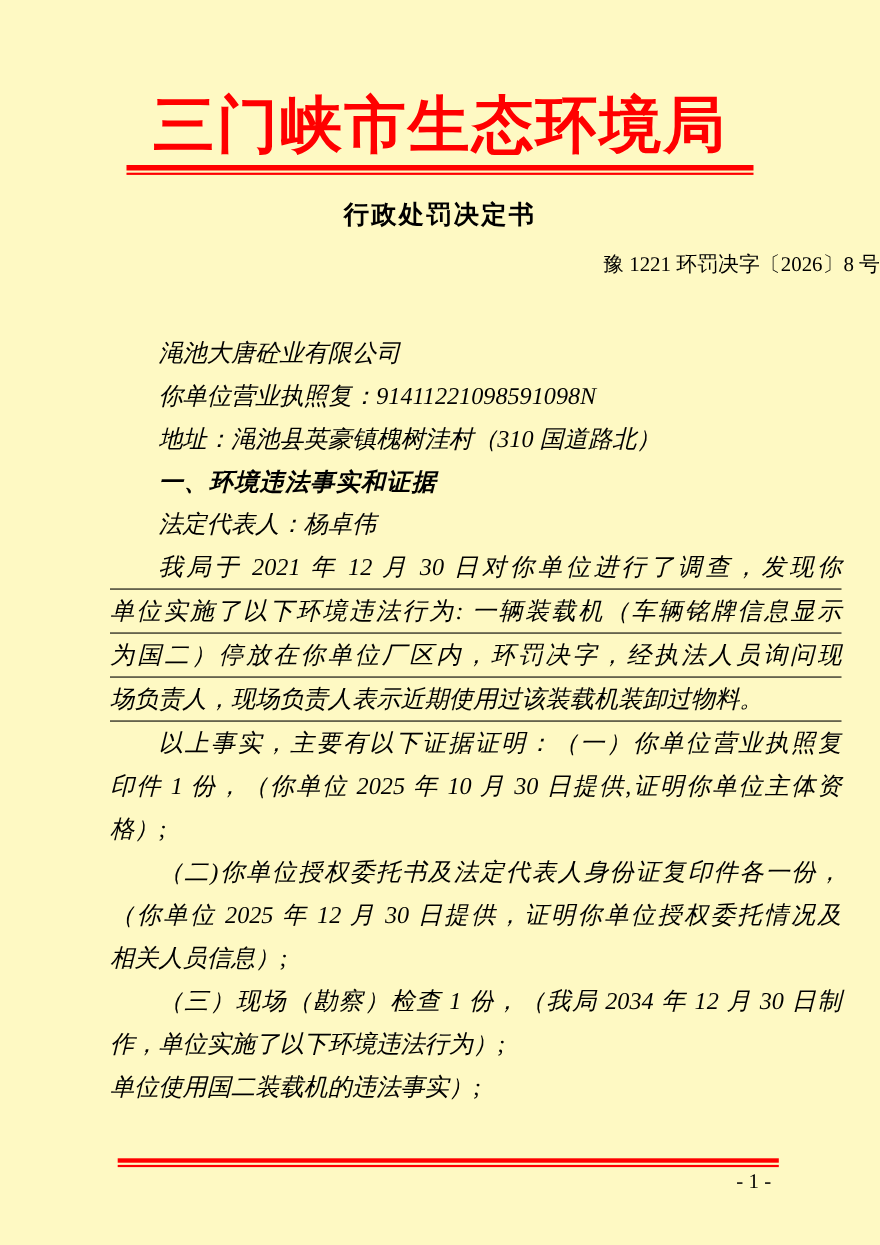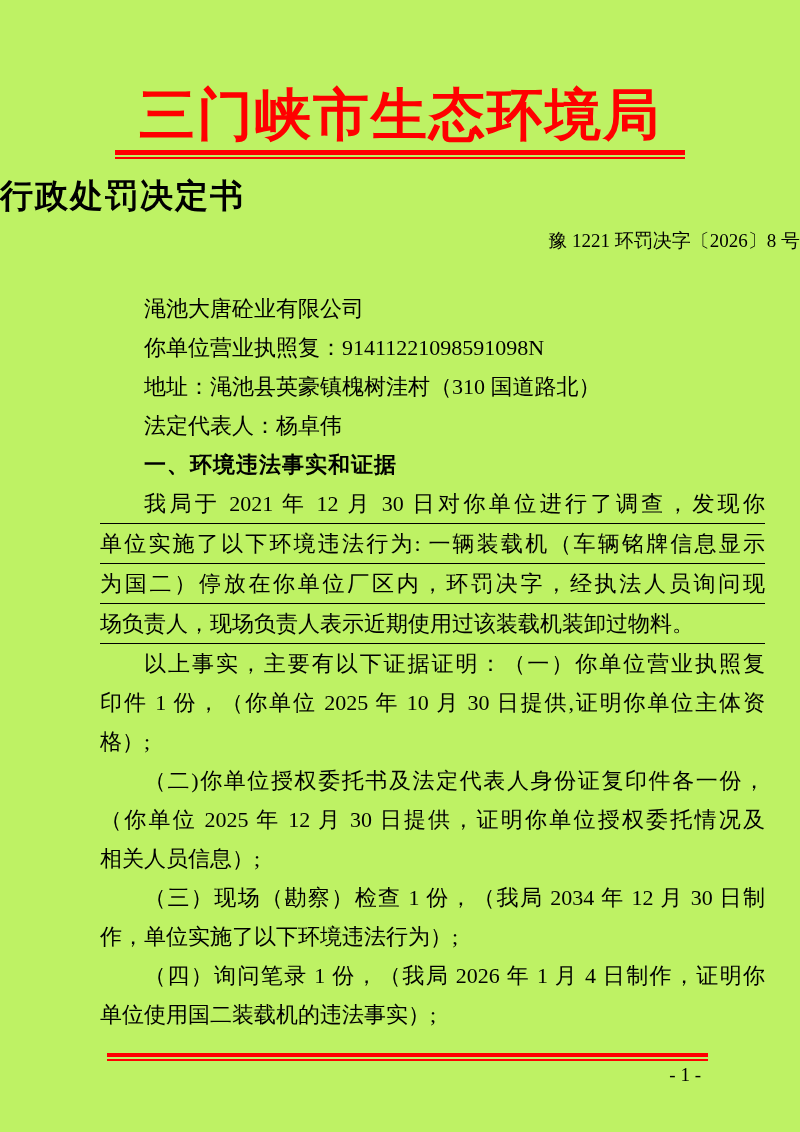--- a/index.html
+++ b/index.html
@@ -1,19 +1,19 @@
 <!DOCTYPE html>
 <html><head>
 <meta charset="utf-8">
 <style>
   html,body { margin:0; padding:0; background:#ffffff; }
   .page {
     position:relative;
     width:800px; height:1132px;
-    background:#bef264;
+    background:#fef9c3;
     overflow:hidden;
     font-family:"Liberation Serif","DejaVu Serif",serif;
     color:#000000;
   }
   .agency-title {
     padding-top:84px;
     text-align:center;
     font-size:56px;
     line-height:62px;
     font-weight:bold;
@@ -23,36 +23,38 @@
   }
   .header-rule {
     width:570px;
     margin:4px auto 0 auto;
     height:2px;
     border-top:5px solid #ff0000;
     border-bottom:2px solid #ff0000;
   }
   .doc-title {
     margin-top:20px;
-    font-size:33px;
+    text-align:center;
+    font-size:23px;
     line-height:34px;
     font-weight:bold;
     letter-spacing:2px;
   }
   .doc-number {
     margin-top:16px;
     text-align:right;
     font-size:19px;
     line-height:24px;
   }
   .body-text {
-    margin:36px 35px 0 100px;
+    margin:48px 35px 0 100px;
     width:665px;
     font-size:22px;
     line-height:39px;
+    font-style:italic;
   }
   .line { text-align:left; }
   .fill { text-align:justify; text-align-last:justify; }
   .indent { text-indent:44px; }
   .u { border-bottom:1.5px solid #000000; }
   .section-heading {
     font-weight:bold;
     font-family:"Liberation Sans","DejaVu Sans",sans-serif;
     letter-spacing:1px;
   }
@@ -87,23 +89,23 @@
   <div class="doc-number">豫 1221 环罚决字〔2026〕8 号</div>
 
   <div class="body-text">
 
     <div class="line indent">渑池大唐砼业有限公司</div>
 
     <div class="line indent">你单位营业执照复：91411221098591098N</div>
 
     <div class="line indent">地址：渑池县英豪镇槐树洼村（310 国道路北）</div>
 
+    <div class="line indent section-heading">一、环境违法事实和证据</div>
+
     <div class="line indent">法定代表人：杨卓伟</div>
-
-    <div class="line indent section-heading">一、环境违法事实和证据</div>
 
     <div>
       <div class="line fill indent u">我局于 2021 年 12 月 30 日对你单位进行了调查，发现你</div>
       <div class="line fill u">单位实施了以下环境违法行为: 一辆装载机（车辆铭牌信息显示</div>
       <div class="line fill u">为国二）停放在你单位厂区内，环罚决字，经执法人员询问现</div>
       <div class="line u">场负责人，现场负责人表示近期使用过该装载机装卸过物料。</div>
     </div>
 
     <div>
       <div class="line fill indent">以上事实，主要有以下证据证明：（一）你单位营业执照复</div>
@@ -116,21 +118,20 @@
       <div class="line fill">（你单位 2025 年 12 月 30 日提供，证明你单位授权委托情况及</div>
       <div class="line">相关人员信息）;</div>
     </div>
 
     <div>
       <div class="line fill indent">（三）现场（勘察）检查 1 份，（我局 2034 年 12 月 30 日制</div>
       <div class="line">作，单位实施了以下环境违法行为）;</div>
     </div>
 
     <div>
-      <div class="line fill indent">（四）询问笔录 1 份，（我局 2026 年 1 月 4 日制作，证明你</div>
       <div class="line">单位使用国二装载机的违法事实）;</div>
     </div>
 
   </div>
 
   <div class="footer-rule"></div>
 
   <div class="page-number">- 1 -</div>
 
 </div>

